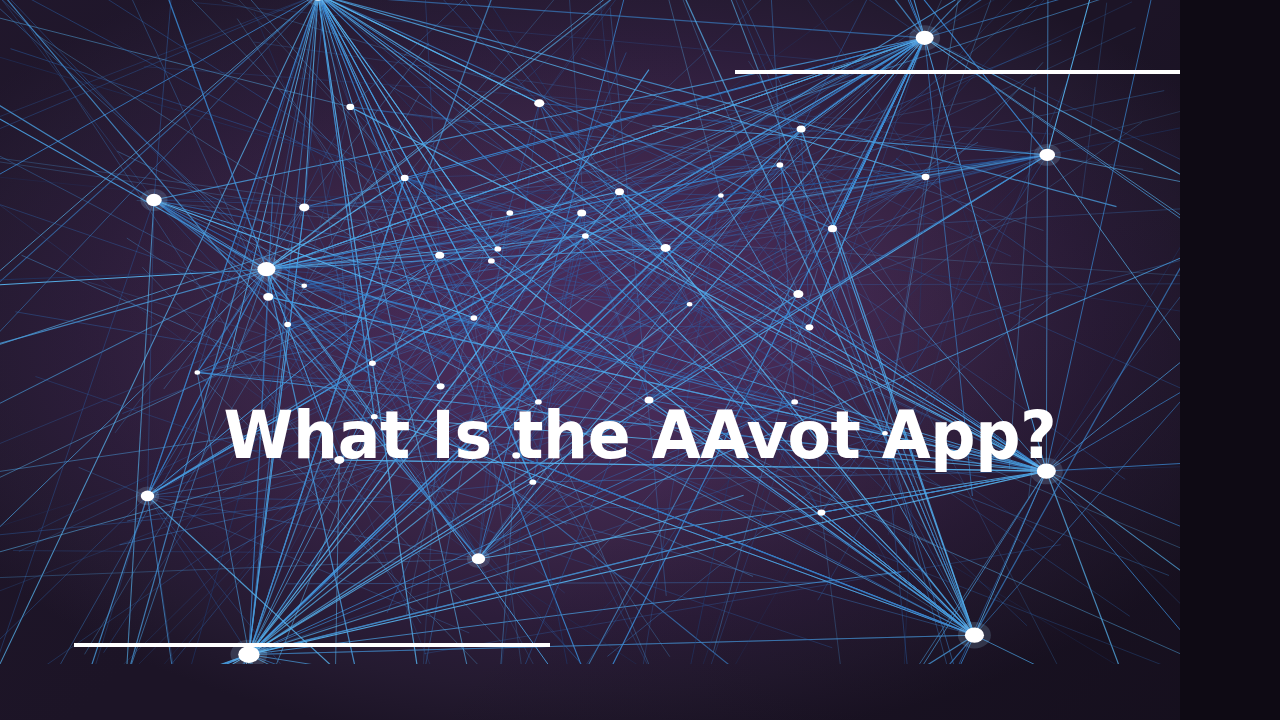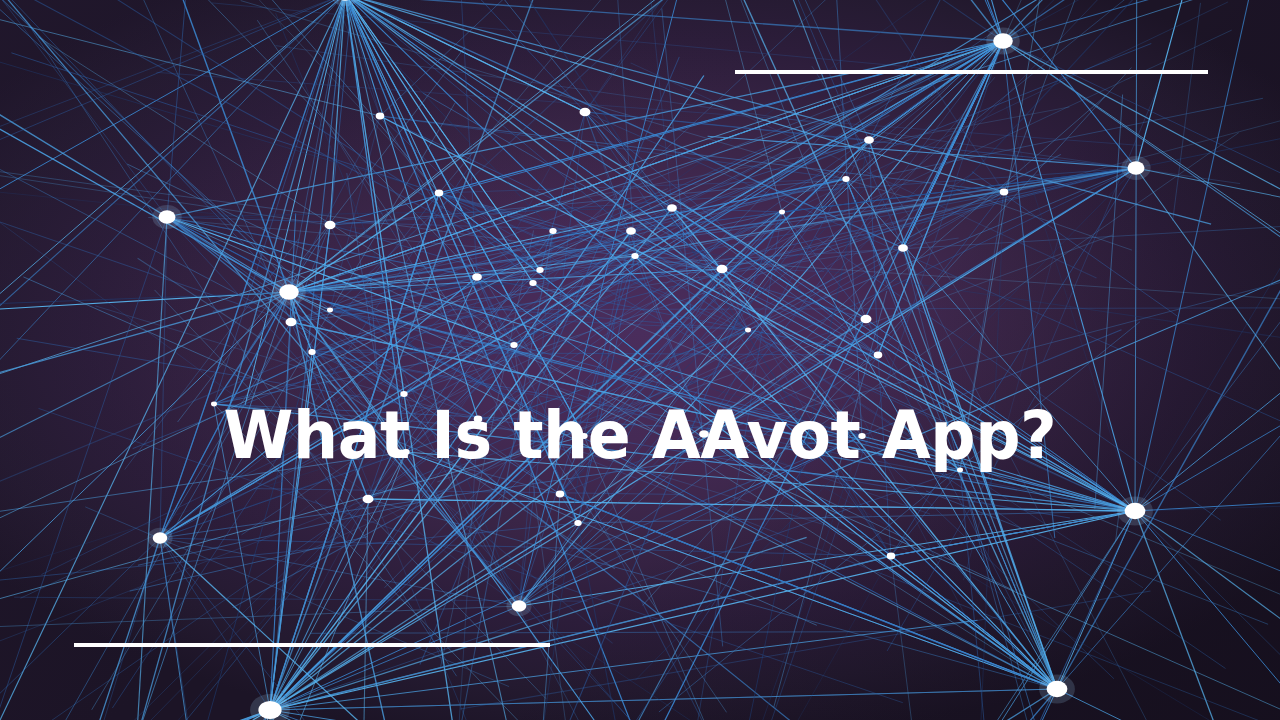--- a/index.html
+++ b/index.html
@@ -2,21 +2,21 @@
 <html><head>
 <meta charset="utf-8">
 <style>
   html, body {
     margin: 0;
     padding: 0;
     background: #0e0a14;
   }
   #slide {
     position: relative;
-    width: 1280px;
+    width: 1180px;
     height: 720px;
     overflow: hidden;
     font-family: "DejaVu Sans", sans-serif;
     background-color: #241a30;
   }
   
   #bg-gradient {
     position: absolute;
     inset: 0;
     background:

